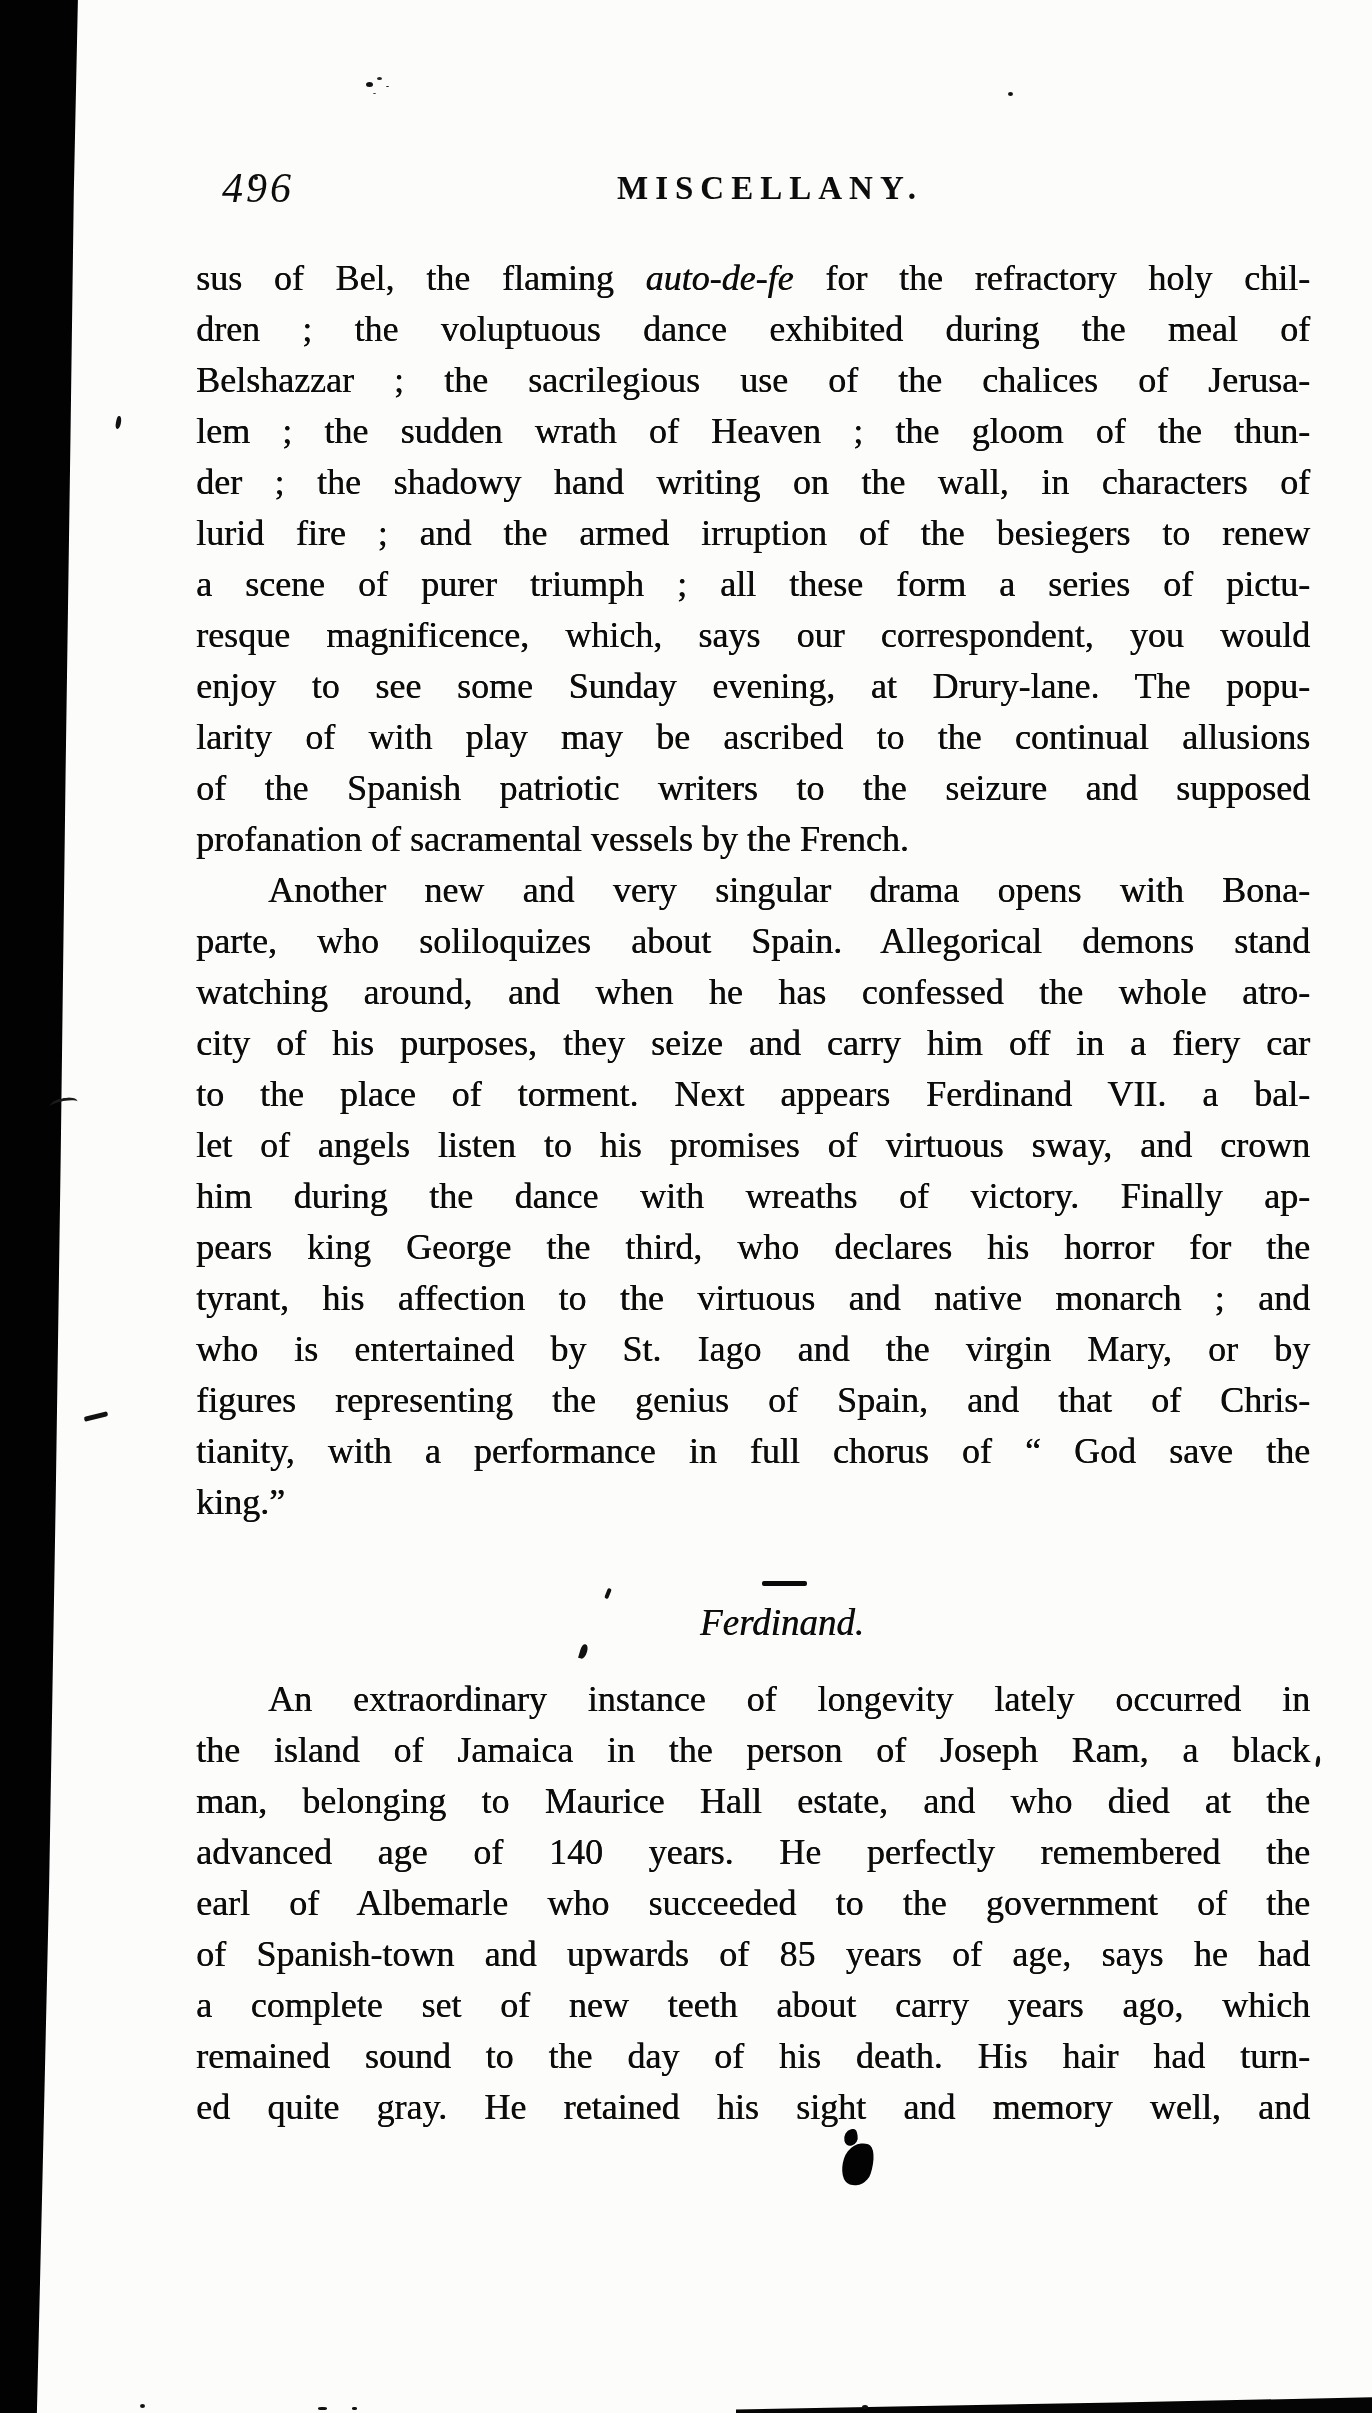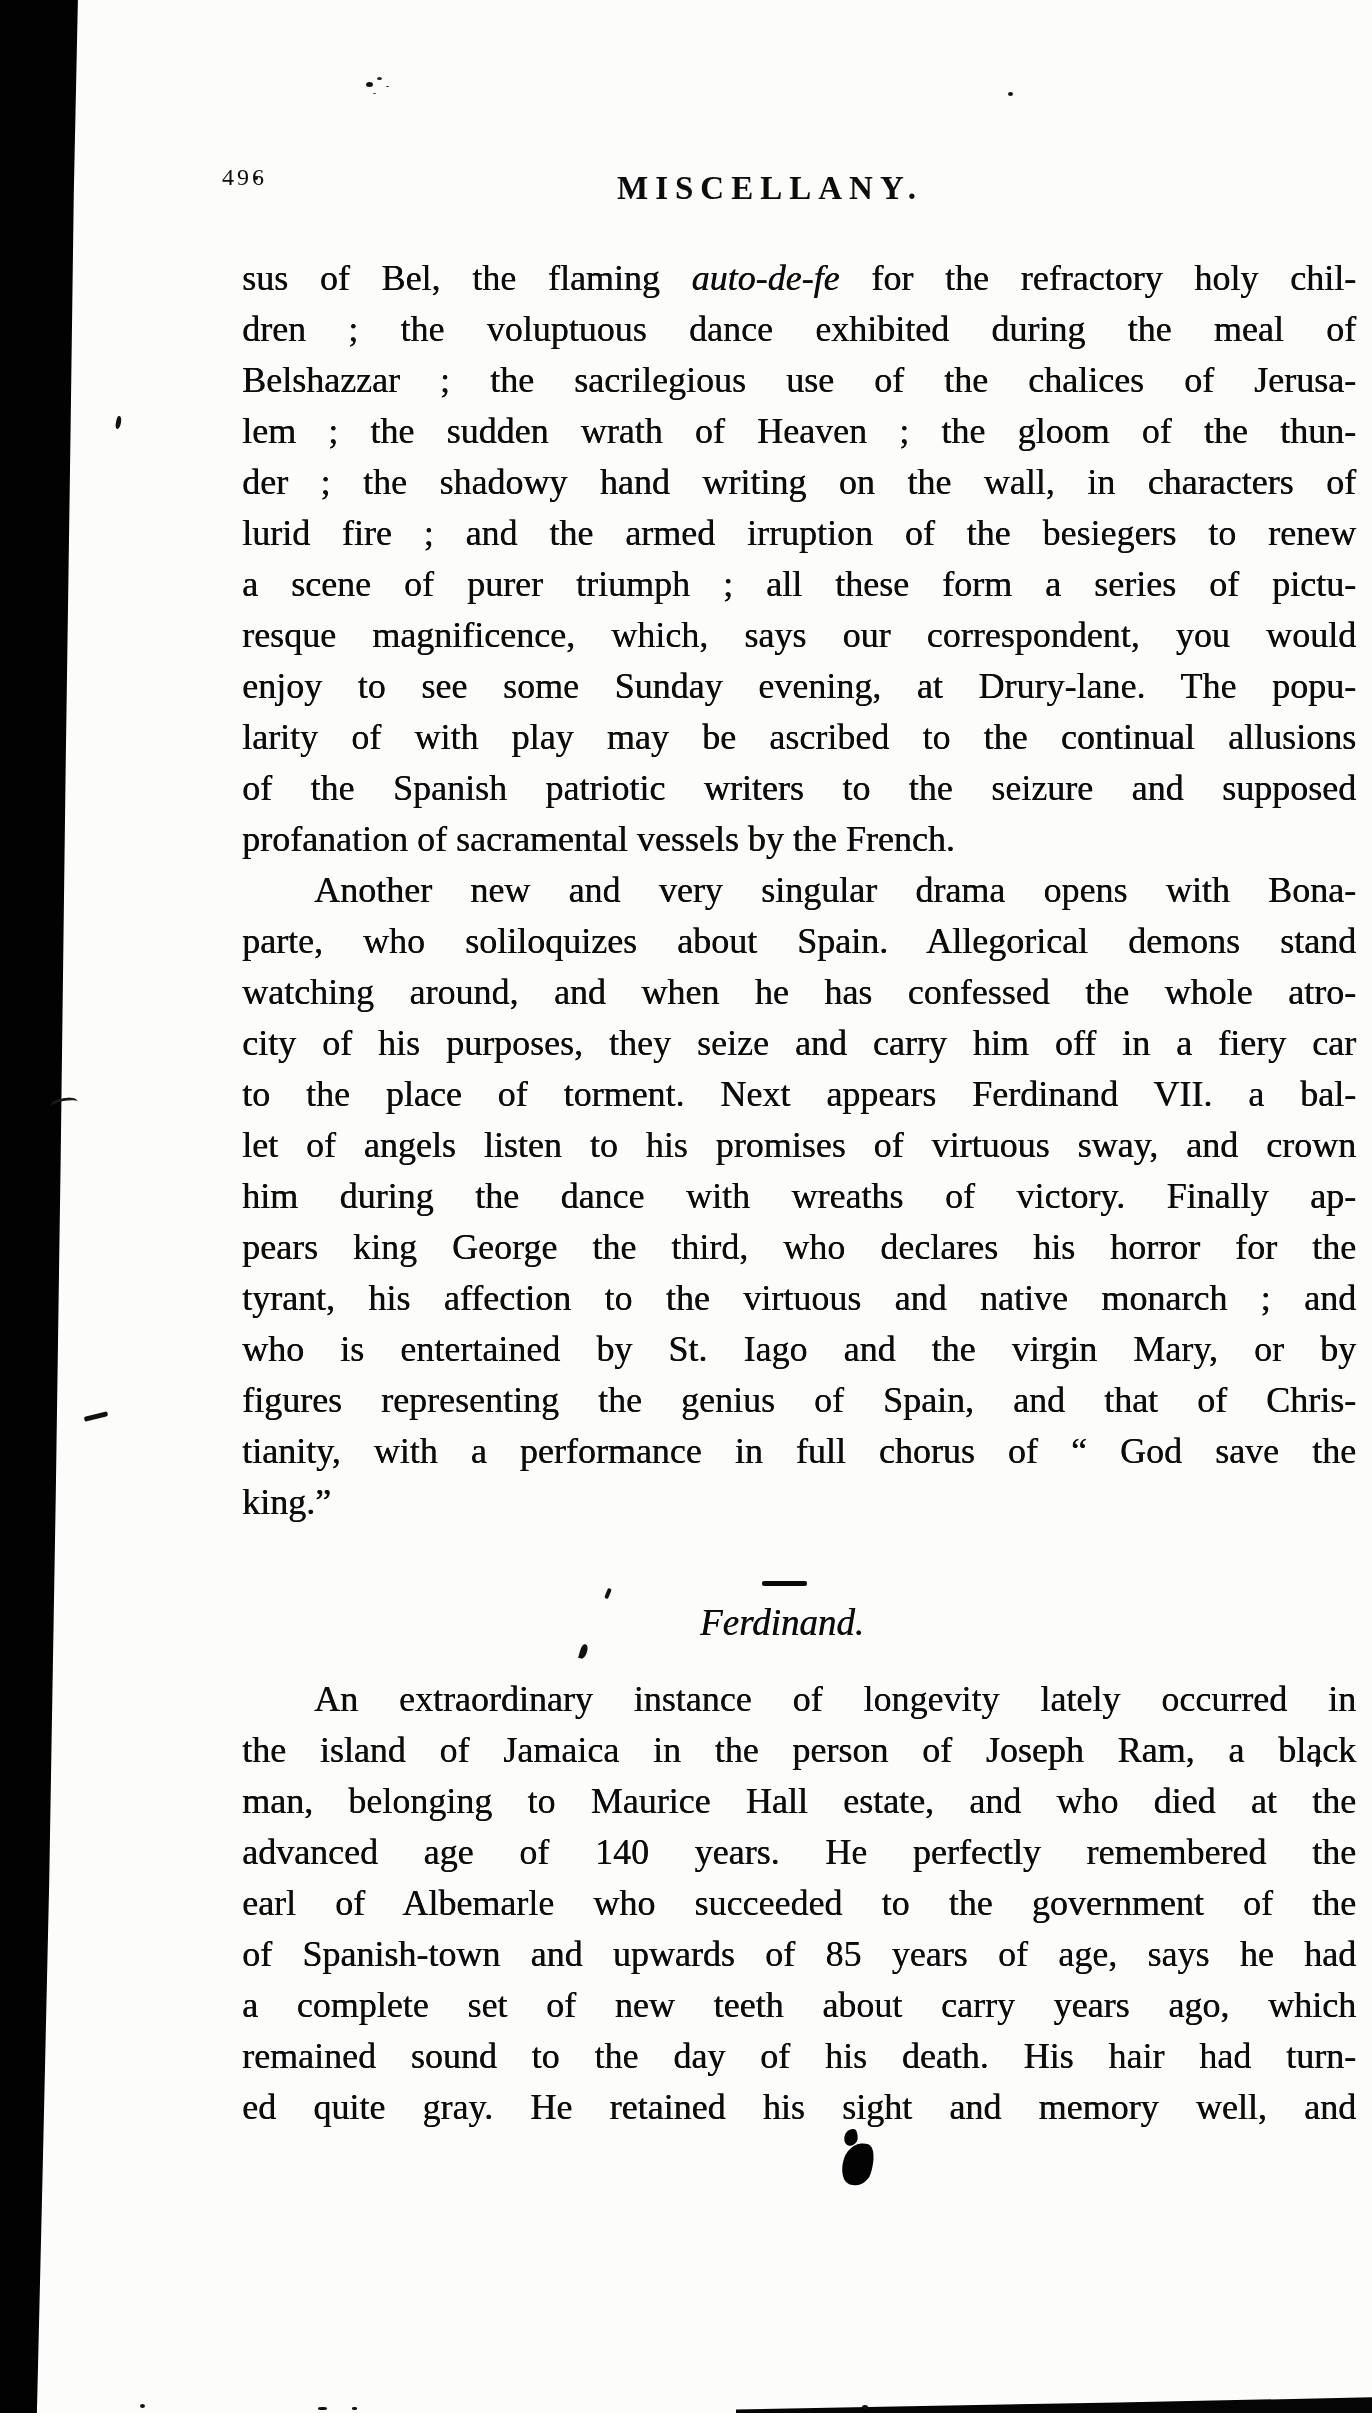--- a/index.html
+++ b/index.html
@@ -19,28 +19,28 @@
   }
   
   .bottom-strip{
     position:absolute;left:736px;right:0;bottom:0;height:17px;
     background:#050505;
     clip-path:polygon(0 80%,25% 62%,60% 38%,100% 8%,100% 100%,0 100%);
   }
   .running-head{position:absolute;top:164px;left:196px;width:1114px;height:48px;}
   .pageno{
     position:absolute;left:26px;top:0;
-    font-size:24px;letter-spacing:3px;
+    font-size:42px;letter-spacing:3px;font-style:italic;
   }
   .headtitle{
     position:absolute;left:0;right:0;top:6px;text-align:center;
     padding-left:34px;
     font-size:33px;font-weight:bold;letter-spacing:7px;
   }
-  .para{position:absolute;left:196px;width:1114px;font-size:36px;line-height:51px;margin-left:46px;}
+  .para{position:absolute;left:196px;width:1114px;font-size:36px;line-height:51px;}
   #para-0{top:253px;}
   #para-1{top:865px;}
   #para-2{top:1674px;}
   .line{text-align:justify;text-align-last:justify;white-space:normal;text-shadow:0.4px 0 0 currentColor;}
   .line.no-justify{text-align:center;text-align-last:left;}
   .line.indent{text-indent:72px;}
   .line i{font-style:italic;}
   .rule{
     position:absolute;left:762px;top:1581px;width:45px;height:5px;
     background:#0a0a0a;border-radius:2px;

